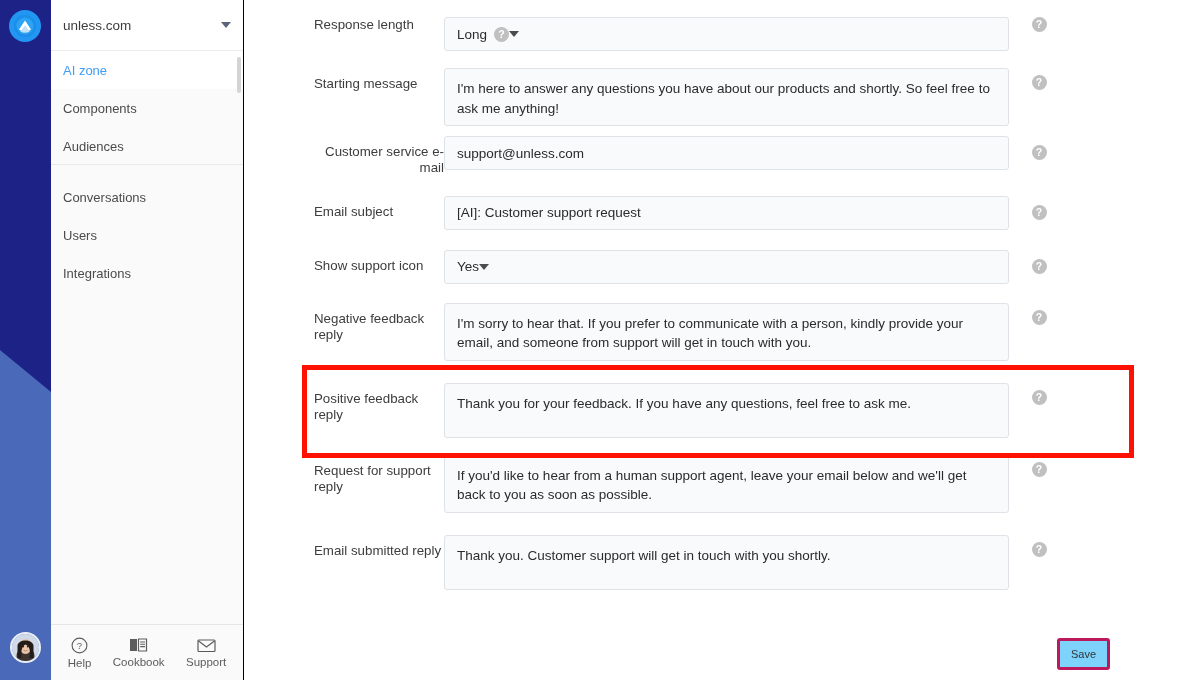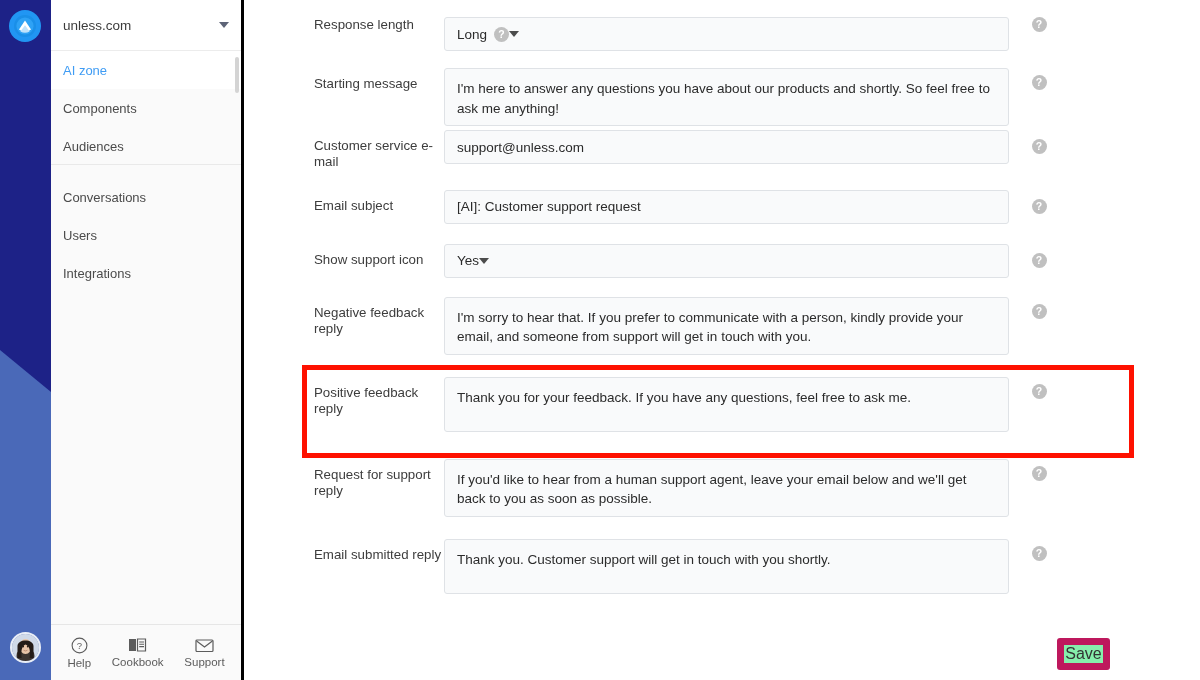--- a/index.html
+++ b/index.html
@@ -39,21 +39,21 @@
     z-index: 3;
     background: #6a7fb5;
   }
   .rail-avatar svg { display: block; }
 
   
   .sidebar {
     position: relative;
     width: 193px; height: 680px; flex: 0 0 193px;
     background: #fafafa;
-    border-right: 3px solid #000000;
+    border-right: 1px solid #000000;
     display: flex; flex-direction: column;
   }
   .site-switcher {
     height: 51px; flex: 0 0 51px;
     background: #ffffff;
     border-bottom: 1px solid #ececec;
     display: flex; align-items: center;
     padding: 0 12px 0 12px;
     cursor: pointer;
   }
@@ -166,24 +166,24 @@
   .ta-2 { height: 58px; }
   .ta-big { height: 58px; }
   .ta-tall { height: 55px; }
 
   .save-row {
     position: absolute;
     right: 90px; top: 621px;
   }
   .save-btn {
     width: 53px; height: 32px;
-    border: 7px solid #be185d;
+    border: 3px solid #be185d;
     border-radius: 3px;
-    background: #86efac;
-    font-size: 16px; color: #333;
+    background: #7dd3fc;
+    font-size: 11px; color: #333;
     cursor: pointer;
     font-family: "Liberation Sans", sans-serif;
   }
 
   .highlight-box {
     position: absolute;
     border: 5px solid #fe1100;
     pointer-events: none;
     z-index: 20;
   }
@@ -304,21 +304,21 @@
       <div class="row" style="margin-top:17px;">
         <div class="row-label" style="padding-top:8px;">Starting message</div>
         <div class="field">
           <div class="textarea-box ta-2">I'm here to answer any questions you have about our products and shortly. So feel free to ask me anything!</div>
         </div>
         <div class="help-wrap" style="padding-top:7px;">
           <div class="help">?</div>
         </div>
       </div>
 
-      <div class="row" style="margin-top:4px;">
+      <div class="row" style="margin-top:10px;text-align:right;">
         <div class="row-label" style="padding-top:8px;">Customer service e-mail</div>
         <div class="field">
           <div class="input-box">support@unless.com</div>
         </div>
         <div class="help-wrap" style="padding-top:9px;">
           <div class="help">?</div>
         </div>
       </div>
 
       <div class="row" style="margin-top:20px;">
@@ -357,21 +357,21 @@
       <div class="row" style="margin-top:22px;">
         <div class="row-label" style="padding-top:8px;">Positive feedback reply</div>
         <div class="field">
           <div class="textarea-box ta-tall">Thank you for your feedback. If you have any questions, feel free to ask me.</div>
         </div>
         <div class="help-wrap" style="padding-top:7px;">
           <div class="help">?</div>
         </div>
       </div>
 
-      <div class="row" style="margin-top:27px;">
+      <div class="row" style="margin-top:17px;">
         <div class="row-label" style="padding-top:8px;">Request for support reply</div>
         <div class="field">
           <div class="textarea-box ta-big">If you'd like to hear from a human support agent, leave your email below and we'll get back to you as soon as possible.</div>
         </div>
         <div class="help-wrap" style="padding-top:7px;">
           <div class="help">?</div>
         </div>
       </div>
 
       <div class="row" style="margin-top:22px;">

